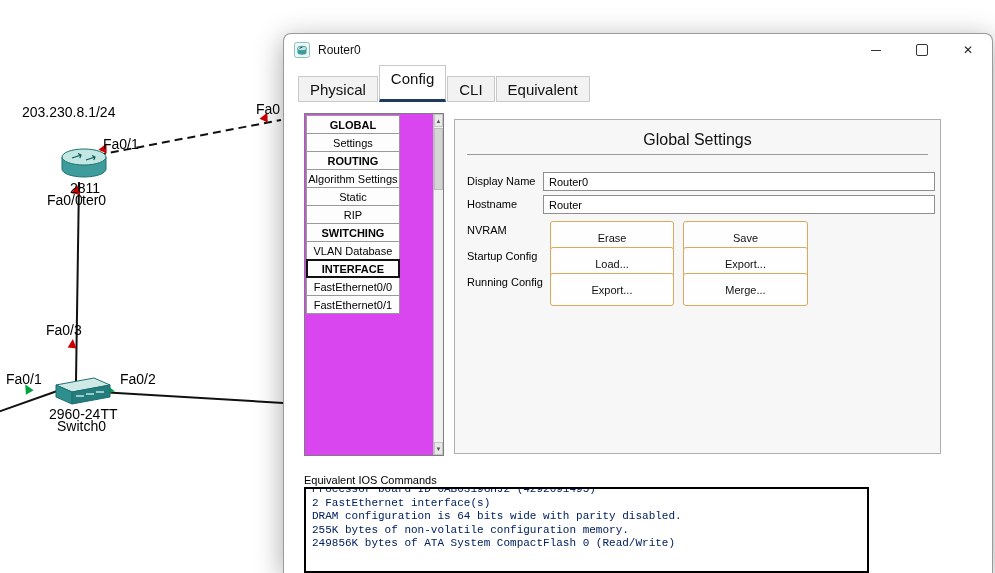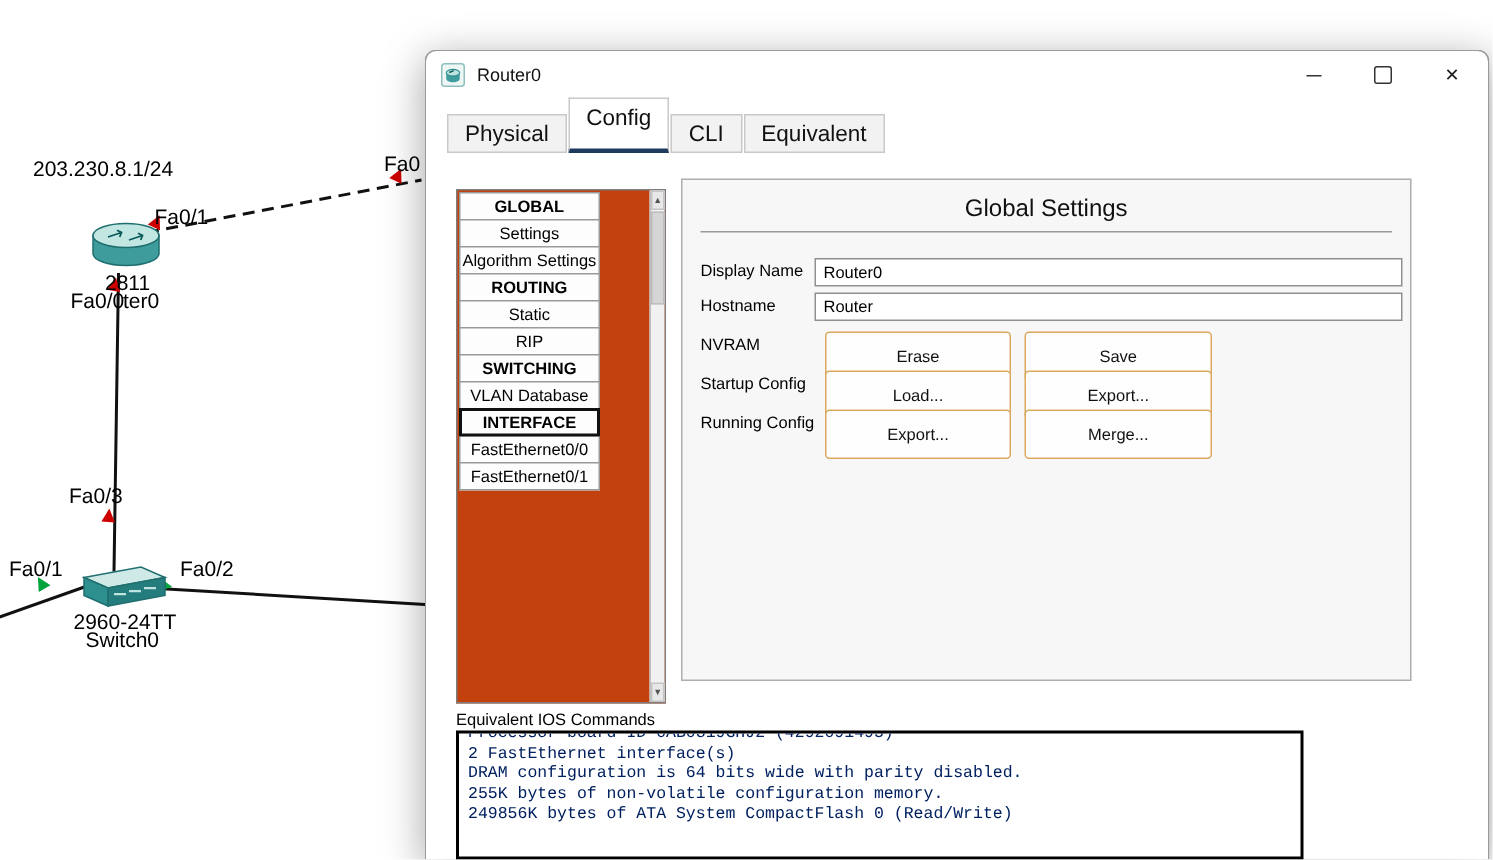--- a/index.html
+++ b/index.html
@@ -30,21 +30,21 @@
   .tab{
     font-size:15px;color:#111;padding:4px 11px 3px 11px;
     background:#f2f2f2;border:1px solid #c9c9c9;border-bottom:1px solid #c9c9c9;
     margin-right:1px;
   }
   .tab.selected{
     background:#ffffff;border:1px solid #c9c9c9;border-bottom:3px solid #1f3a5f;
     padding-bottom:12px;
   }
   
-  .nav-wrap{position:absolute;left:20px;top:92px;width:140px;height:343px;border:1px solid #7d7d7d;background:#c2410c;display:flex;box-sizing:border-box;gap:32px;}
+  .nav-wrap{position:absolute;left:20px;top:79px;width:140px;height:343px;border:1px solid #7d7d7d;background:#d946ef;display:flex;box-sizing:border-box;gap:32px;}
   .nav-list{width:125px;padding:1px;box-sizing:border-box;}
   .side-btn{
     height:19px;display:flex;align-items:center;justify-content:center;
     box-sizing:border-box;border:1px solid #9a9a9a;background:#fdfdfd;
     font-size:11px;margin-top:-1px;position:relative;white-space:nowrap;
   }
   .side-btn:first-child{margin-top:0;}
   .side-btn.header{font-weight:bold;}
   .side-btn.selected{border:2px solid #111;z-index:2;}
   .nav-scroll{width:13px;margin-left:auto;background:#f1f1f1;border-left:1px solid #bdbdbd;position:relative;box-sizing:border-box;}
@@ -148,22 +148,22 @@
     <div class="tab">Physical</div>
     <div class="tab selected">Config</div>
     <div class="tab">CLI</div>
     <div class="tab">Equivalent</div>
   </div>
 
   <div class="nav-wrap">
     <div class="nav-list">
       <div class="side-btn header">GLOBAL</div>
       <div class="side-btn">Settings</div>
+      <div class="side-btn header">ROUTING</div>
       <div class="side-btn">Algorithm Settings</div>
-      <div class="side-btn header">ROUTING</div>
       <div class="side-btn">Static</div>
       <div class="side-btn">RIP</div>
       <div class="side-btn header">SWITCHING</div>
       <div class="side-btn">VLAN Database</div>
       <div class="side-btn header selected">INTERFACE</div>
       <div class="side-btn">FastEthernet0/0</div>
       <div class="side-btn">FastEthernet0/1</div>
     </div>
     <div class="nav-scroll">
       <div class="scroll-arrow up">▲</div>

